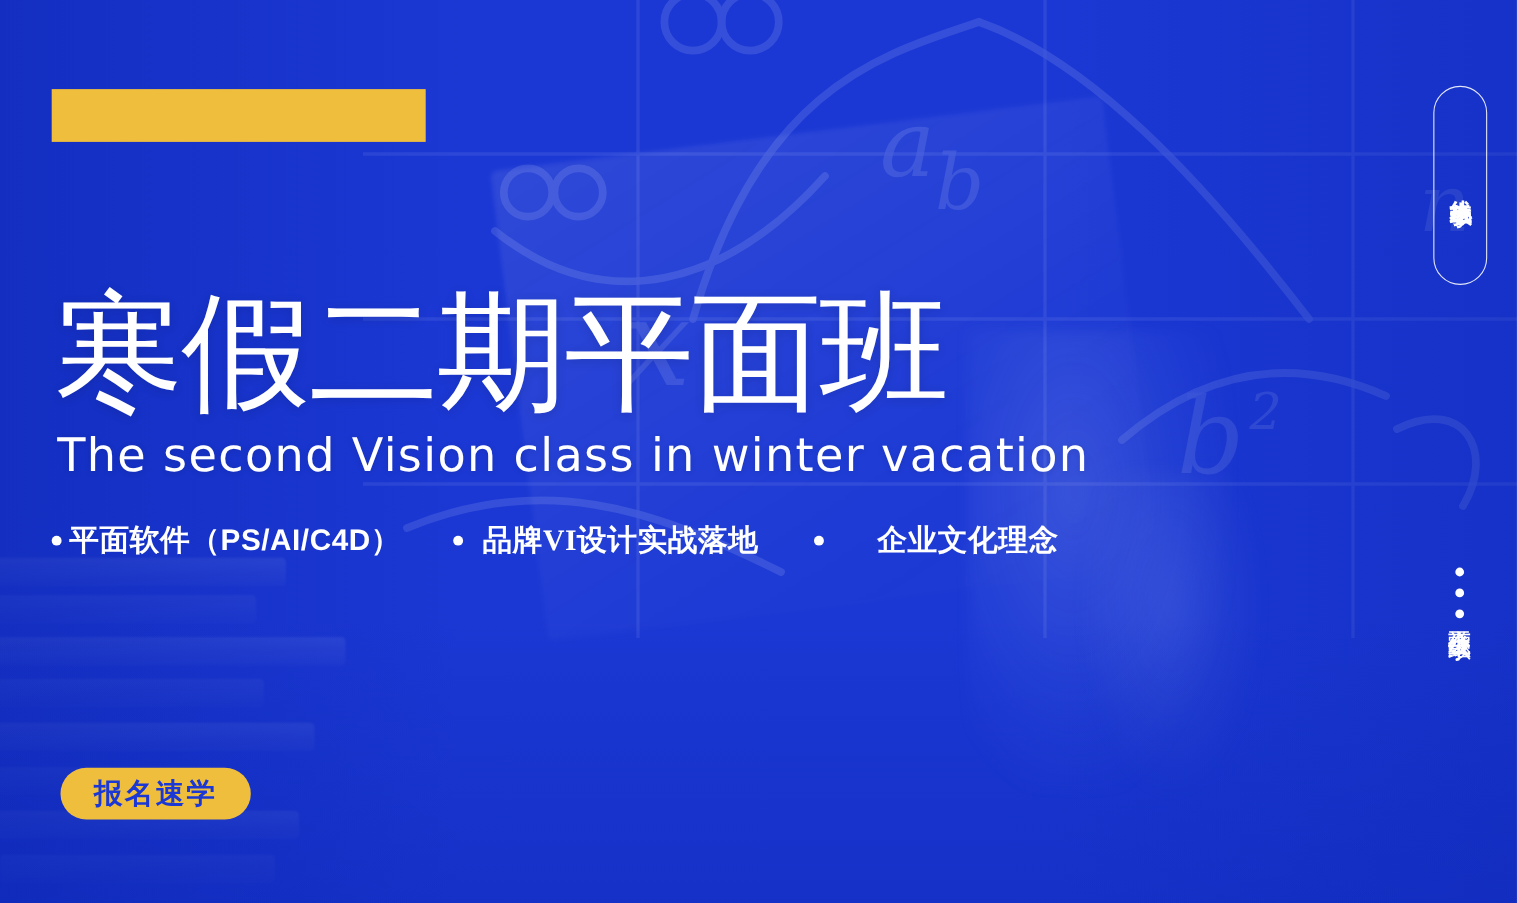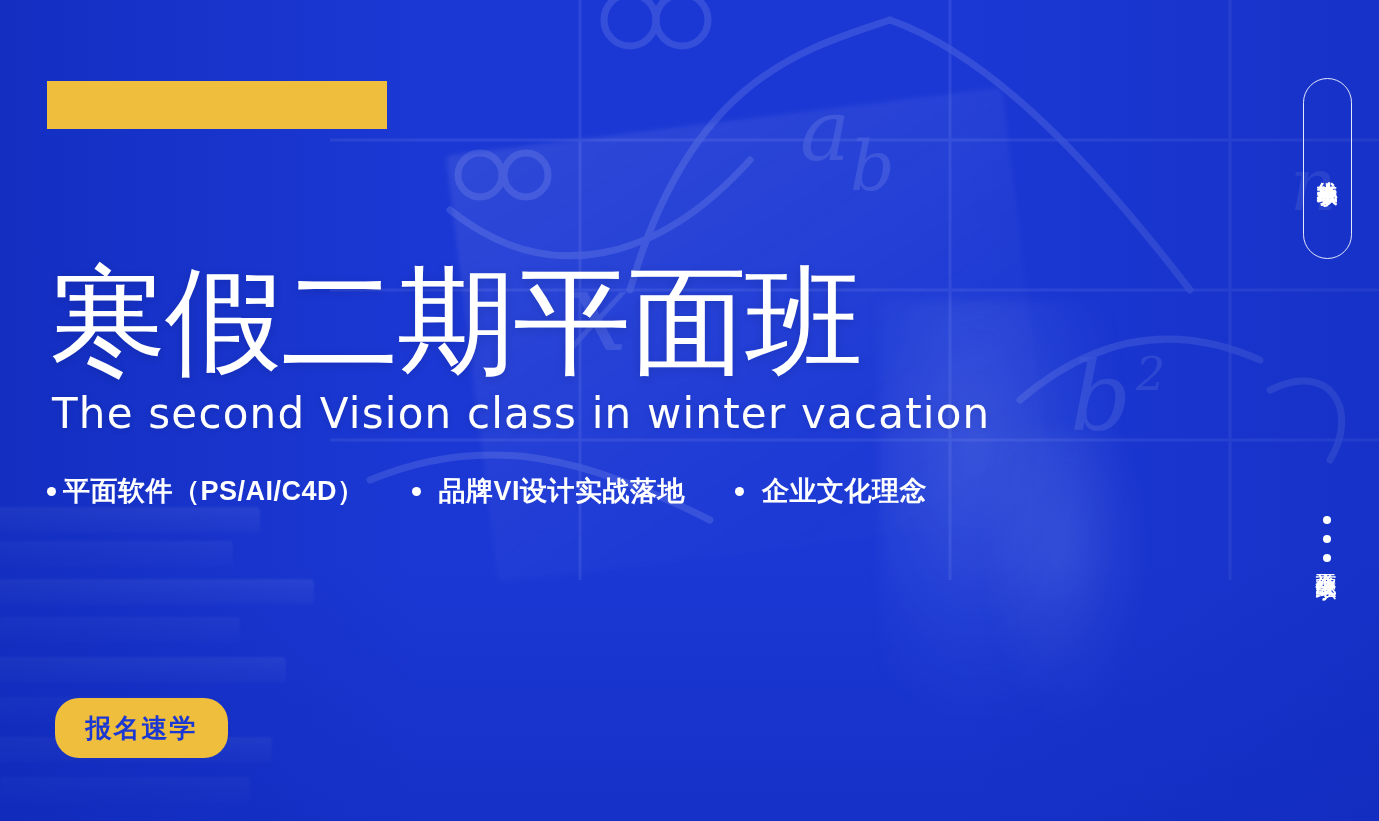--- a/index.html
+++ b/index.html
@@ -103,27 +103,27 @@
     color:#ffffff;
     font-size:27px;
     font-weight:700;
     letter-spacing:.5px;
   }
   .feature .dot {
     width:9px; height:9px; border-radius:50%;
     background:#ffffff; flex:none;
     margin-right:7px;
   }
-  .feature.g2 { margin-left:47px; }
-  .feature.g3 { margin-left:50px; }
+  .feature.g2 { margin-left:47px;font-family:Liberation Serif, serif; }
+  .feature.g3 { margin-left:50px;gap:31px; }
   .feature.g2 .dot, .feature.g3 .dot { margin-right:18px; }
 
   .cta {
     position:absolute; left:55px; top:698px;
-    width:173px; height:60px;
+    width:173px; height:47px;
     background:#efbe3d;
     border-radius:24px;
     display:flex; align-items:center; justify-content:center;
     color:#1b38d4;
     font-size:26px;
     font-weight:700;
     letter-spacing:2px;
     cursor:pointer;
   }
 

